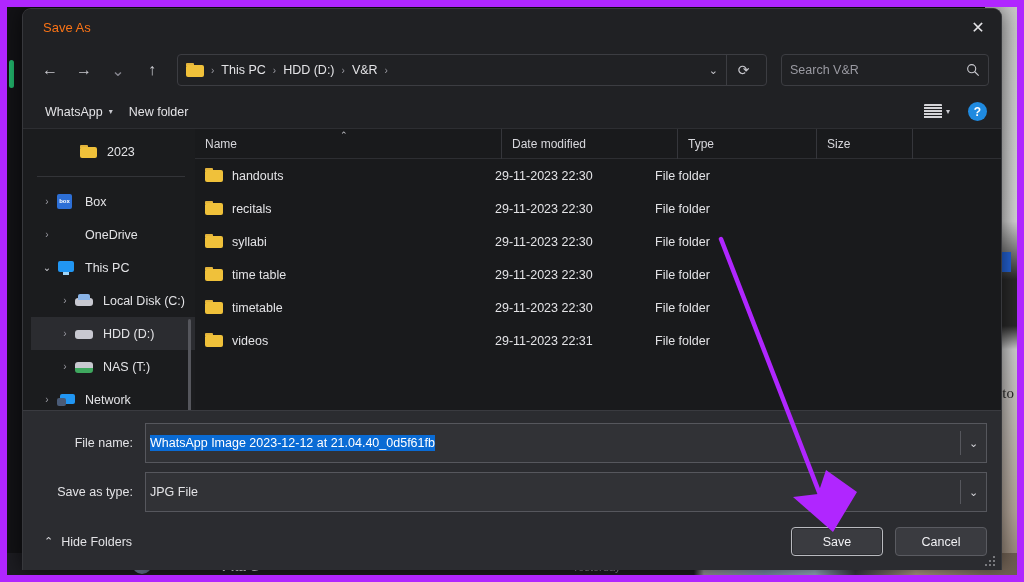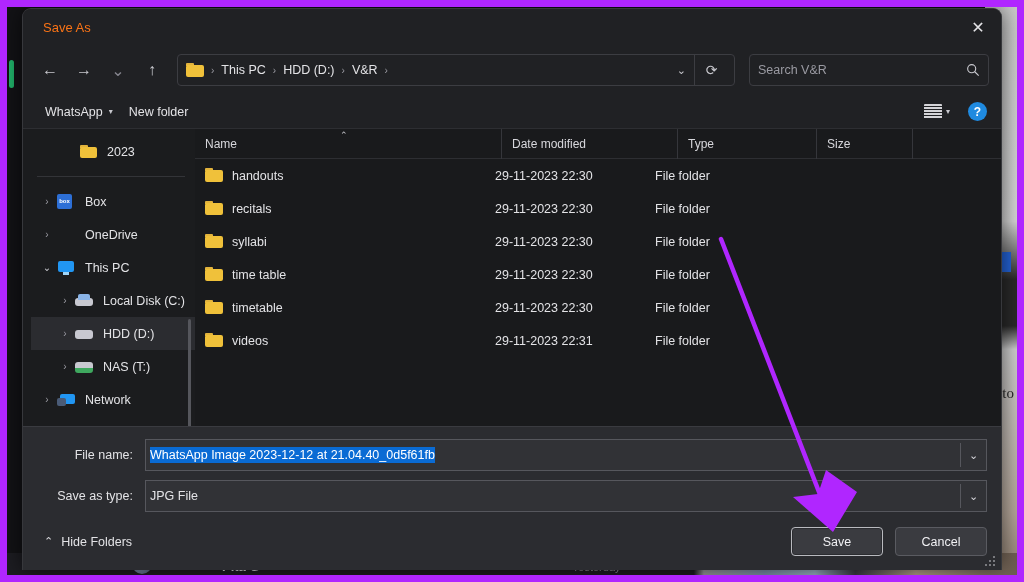--- a/index.html
+++ b/index.html
@@ -59,21 +59,21 @@
   .addressbar { flex:1; height:32px; margin:0 6px 0 8px; background:#202124; border:1px solid #3c3d42;
       border-radius:4px; display:flex; align-items:center; padding:0 6px; }
   .crumb-folder { width:18px; height:14px; position:relative; margin:0 4px 0 2px; }
   .crumb-folder::before { content:""; position:absolute; left:0; top:0; width:8px; height:3px; background:#e2b33c; border-radius:1px 1px 0 0; }
   .crumb-folder::after  { content:""; position:absolute; left:0; top:2px; width:18px; height:12px; background:#f0c13a; border-radius:2px; }
   .crumb { font-size:12.5px; color:#e3e3e6; padding:3px 4px; border-radius:3px; cursor:pointer; }
   .crumb-sep { font-size:10px; color:#9a9aa2; padding:0 3px; cursor:pointer; }
   .addr-chev { margin-left:auto; color:#c8c8ce; font-size:11px; padding:0 8px; cursor:pointer; }
   .refresh-btn { width:34px; height:32px; display:flex; align-items:center; justify-content:center;
       color:#c8c8ce; font-size:14px; border-left:1px solid #3c3d42; cursor:pointer; }
-  .searchbox { width:240px; height:32px; background:#202124; border:1px solid #3c3d42; border-radius:4px;
+  .searchbox { width:208px; height:32px; background:#202124; border:1px solid #3c3d42; border-radius:4px;
       display:flex; align-items:center; padding:0 8px; margin-left:8px; }
   .searchbox input { flex:1; background:transparent; border:none; outline:none; color:#e3e3e6; font-size:12.5px;
       font-family:"Liberation Sans",sans-serif; }
   .searchbox input::placeholder { color:#9a9aa2; }
 
   
   .toolbar { height:34px; background:#202124; display:flex; align-items:center; padding:0 14px;
       border-bottom:1px solid #2d2e32; flex:0 0 34px; }
   .tb-item { font-size:12.5px; color:#e3e3e6; padding:4px 8px; border-radius:4px; cursor:pointer; display:flex; align-items:center; gap:6px;}
   .tb-caret { font-size:8px; color:#c8c8ce; }
@@ -127,21 +127,21 @@
   .fc-type { width:123px; flex:0 0 123px; }
   .fc-size { width:80px;  flex:0 0 80px; }
   .rowfolder { width:18px; height:15px; position:relative; flex:0 0 18px; }
   .rowfolder::before { content:""; position:absolute; left:0; top:0; width:8px; height:3px; background:#e2b33c; border-radius:1px 1px 0 0; }
   .rowfolder::after  { content:""; position:absolute; left:0; top:2px; width:18px; height:12px; background:#f0c13a; border-radius:2px; }
 
   
   .formarea { background:#2b2c30; border-top:1px solid #3a3b40; padding:12px 14px 0 14px; flex:0 0 auto; }
   .frm-row { display:flex; align-items:center; margin-bottom:9px; }
   .frm-label { width:108px; text-align:right; padding-right:12px; font-size:12.5px; color:#e3e3e6; flex:0 0 108px; }
-  .frm-field { flex:1; height:32px; background:#313236; border:1px solid #56575d; display:flex; align-items:center;
+  .frm-field { flex:1; height:40px; background:#313236; border:1px solid #56575d; display:flex; align-items:center;
       padding:0 0 0 4px; font-size:12.5px; color:#e3e3e6; position:relative; }
   .frm-field .sel-text { background:#0a6bd4; color:#ffffff; padding:1px 0; }
   .frm-chev { width:26px; height:24px; display:flex; align-items:center; justify-content:center; color:#d7d7dc; font-size:11px;
       border-left:1px solid #56575d; margin-left:auto; cursor:pointer; flex:0 0 26px; }
 
   
   .footer { background:#2b2c30; display:flex; align-items:center; padding:6px 14px 14px 14px; flex:0 0 auto; position:relative; }
   .hide-folders { display:flex; align-items:center; gap:8px; font-size:12.5px; color:#e3e3e6; cursor:pointer; padding:5px 7px; border-radius:4px; }
   .hf-chev { font-size:11px; color:#d7d7dc; }
   .btns { margin-left:auto; display:flex; gap:12px; }

